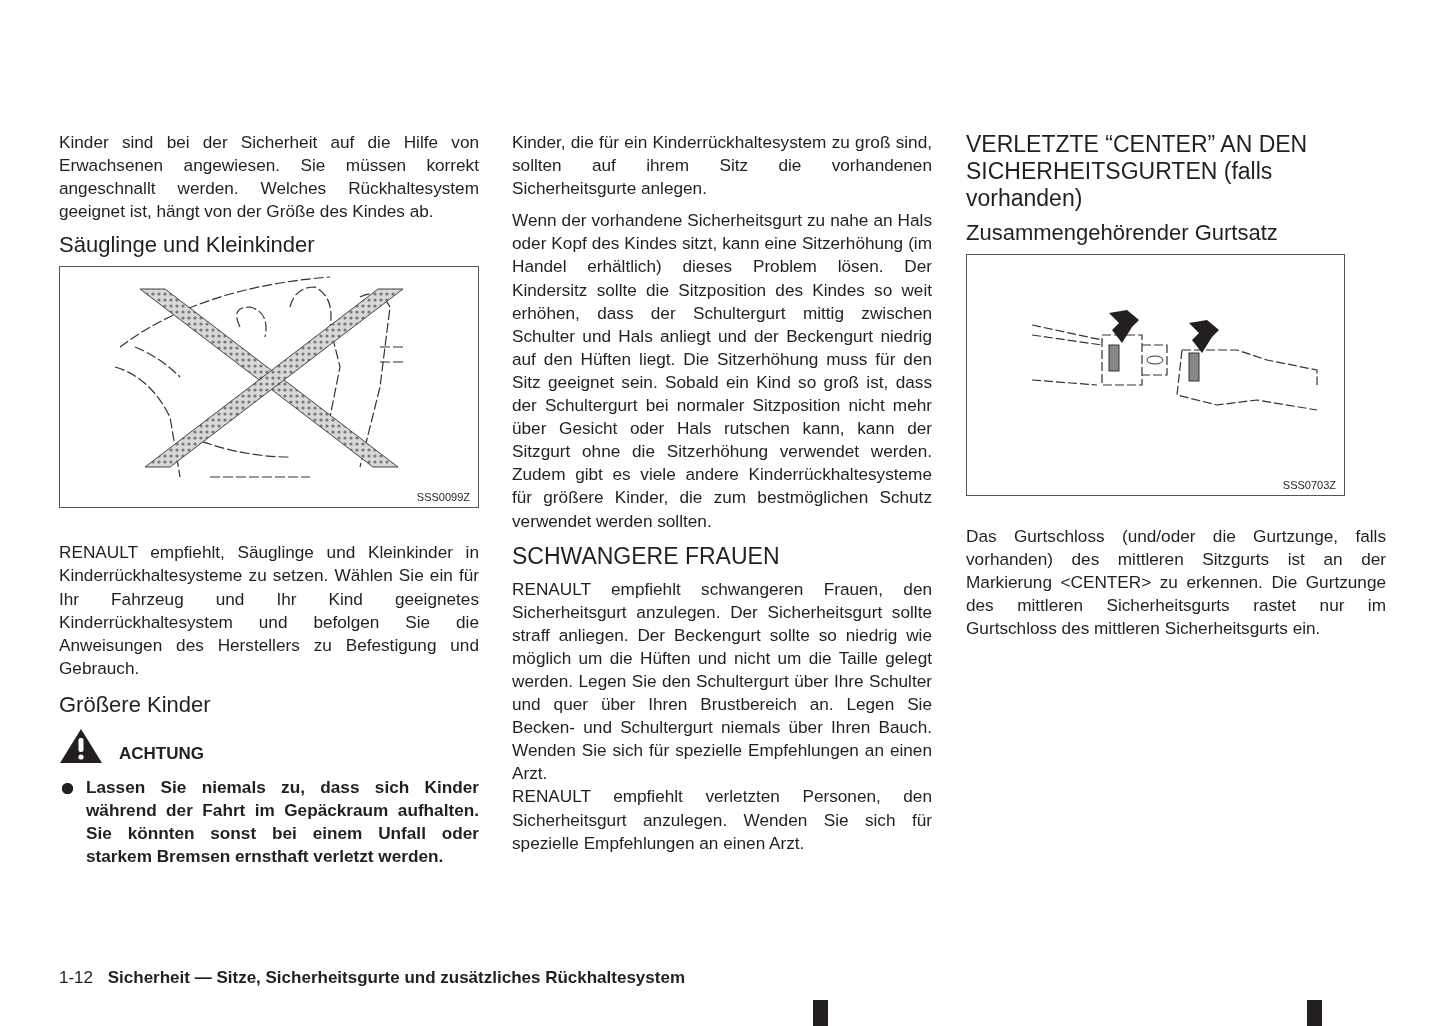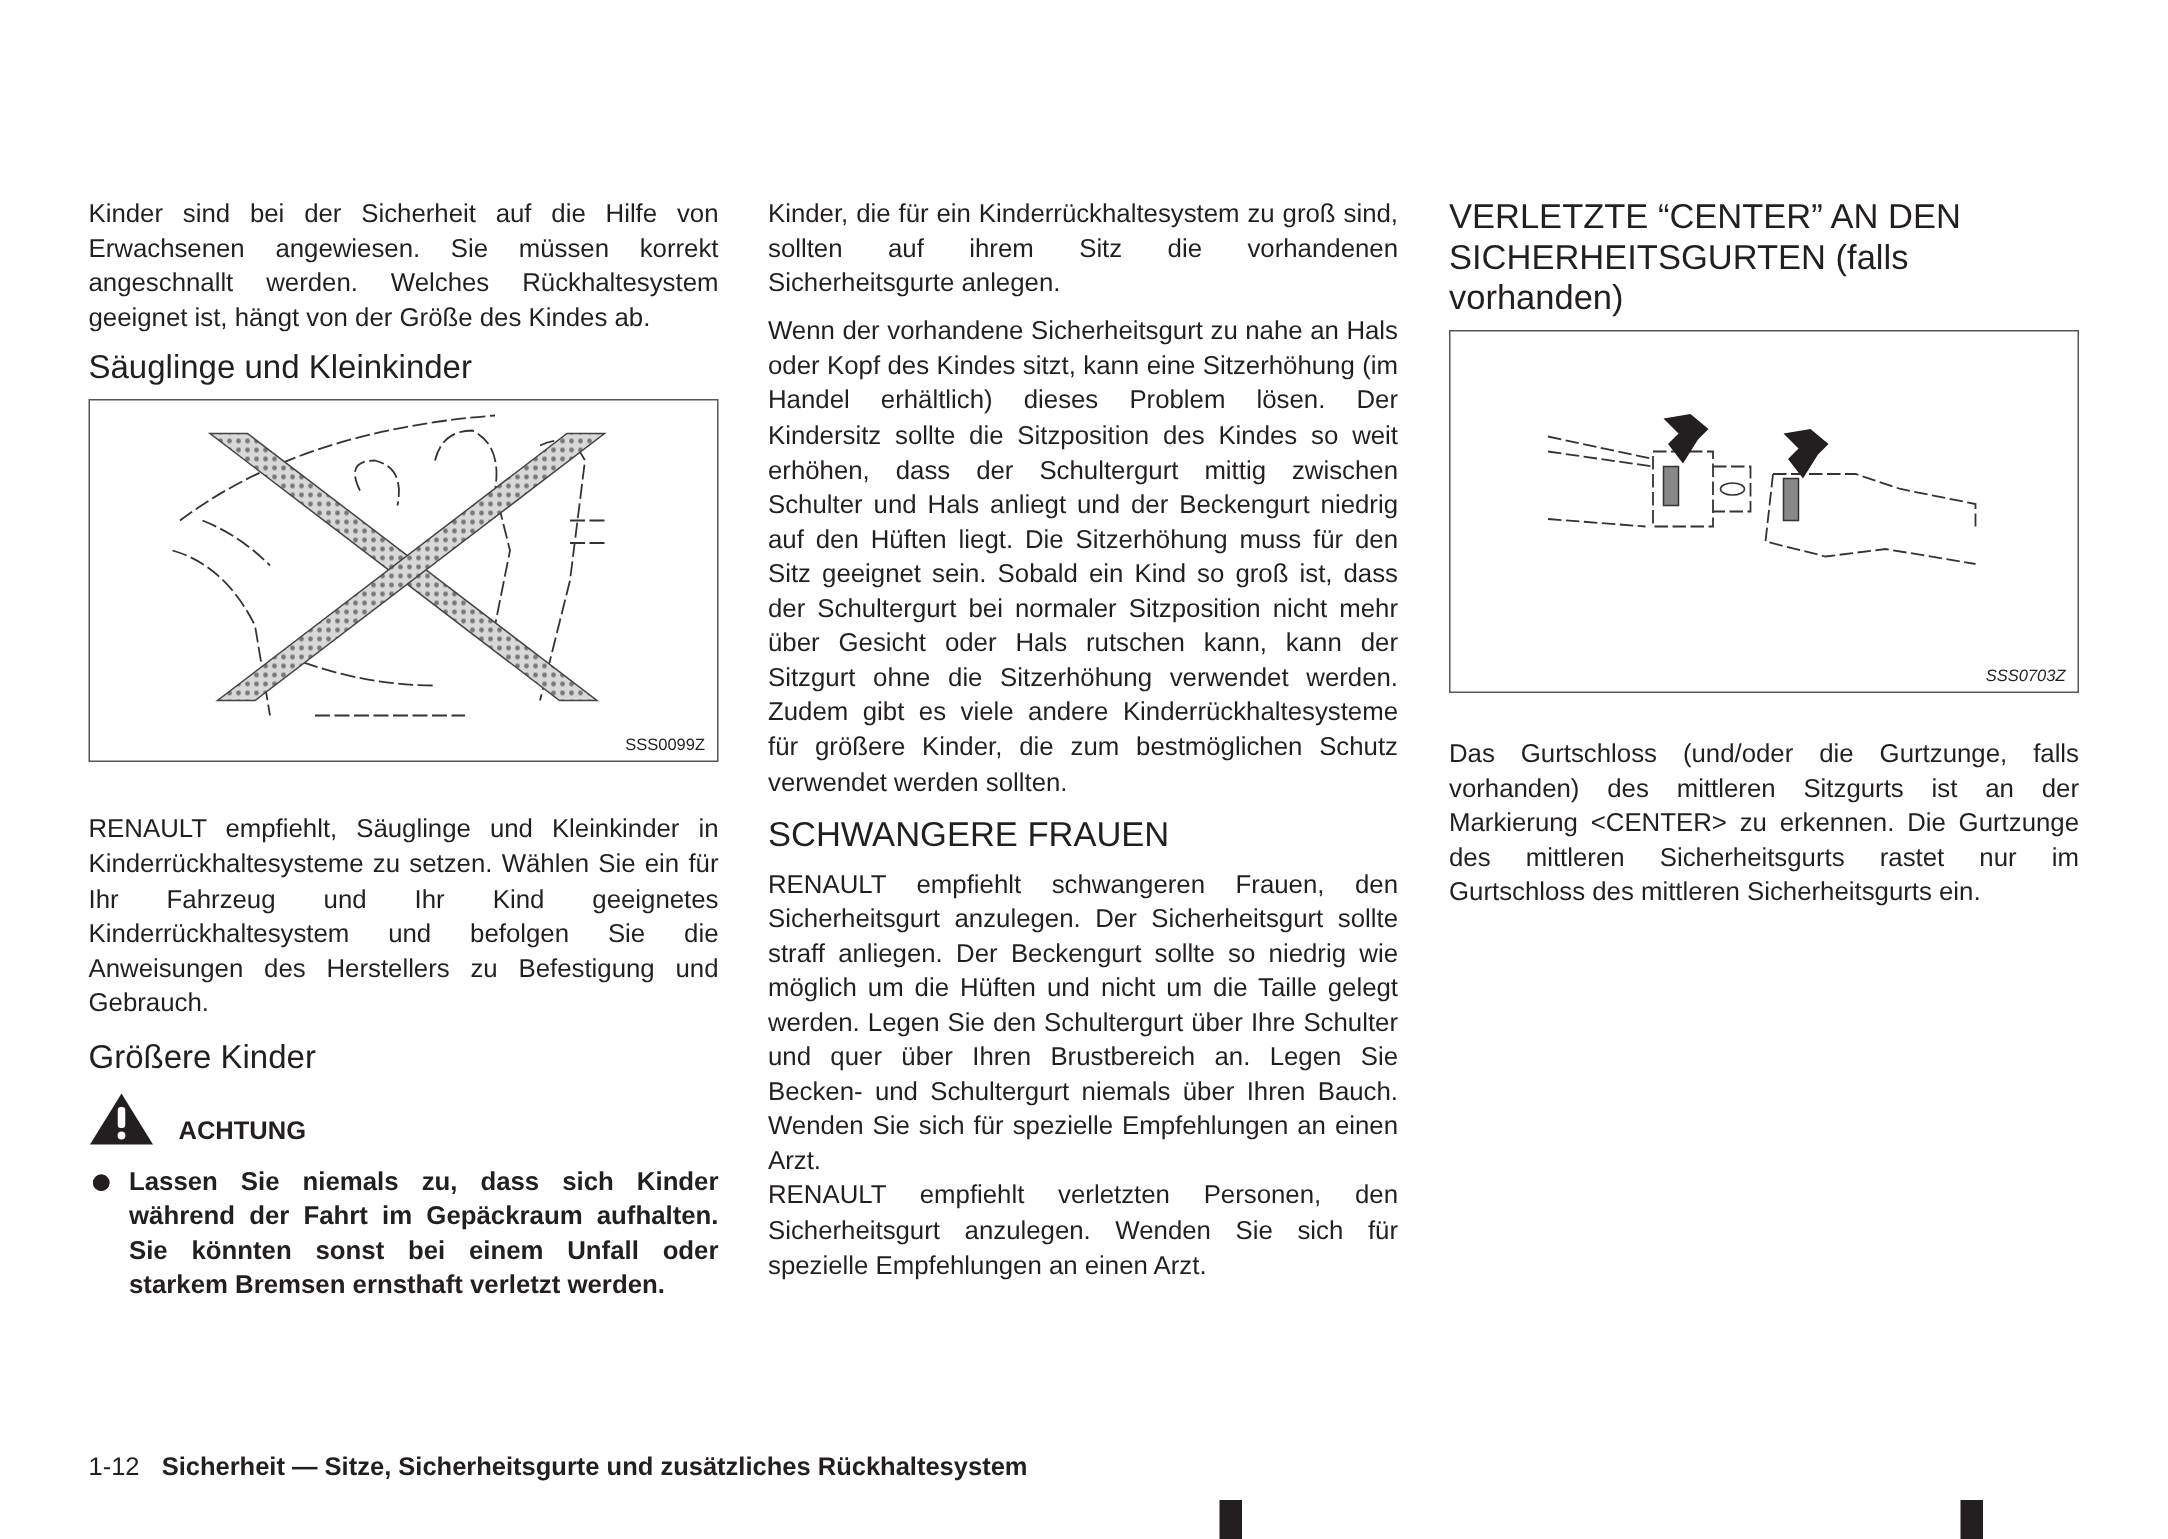--- a/index.html
+++ b/index.html
@@ -76,21 +76,22 @@
   <p>Kinder, die für ein Kinderrückhaltesystem zu groß sind, sollten auf ihrem Sitz die vorhandenen Sicherheitsgurte anlegen.</p>
   <div class="gap"></div>
   <p>Wenn der vorhandene Sicherheitsgurt zu nahe an Hals oder Kopf des Kindes sitzt, kann eine Sitzerhöhung (im Handel erhältlich) dieses Problem lösen. Der Kindersitz sollte die Sitzposition des Kindes so weit erhöhen, dass der Schultergurt mittig zwischen Schulter und Hals anliegt und der Beckengurt niedrig auf den Hüften liegt. Die Sitzerhöhung muss für den Sitz geeignet sein. Sobald ein Kind so groß ist, dass der Schultergurt bei normaler Sitzposition nicht mehr über Gesicht oder Hals rutschen kann, kann der Sitzgurt ohne die Sitzerhöhung verwendet werden. Zudem gibt es viele andere Kinderrückhaltesysteme für größere Kinder, die zum bestmöglichen Schutz verwendet werden sollten.</p>
   <div class="h1" style="margin-top:10px;">SCHWANGERE FRAUEN</div>
   <p>RENAULT empfiehlt schwangeren Frauen, den Sicherheitsgurt anzulegen. Der Sicherheitsgurt sollte straff anliegen. Der Beckengurt sollte so niedrig wie möglich um die Hüften und nicht um die Taille gelegt werden. Legen Sie den Schultergurt über Ihre Schulter und quer über Ihren Brustbereich an. Legen Sie Becken- und Schultergurt niemals über Ihren Bauch. Wenden Sie sich für spezielle Empfehlungen an einen Arzt.</p>
   <p>RENAULT empfiehlt verletzten Personen, den Sicherheitsgurt anzulegen. Wenden Sie sich für spezielle Empfehlungen an einen Arzt.</p>
 </div>
 
 <div class="col col3">
   <div class="h1" style="line-height:27px;">VERLETZTE “CENTER” AN DEN SICHERHEITSGURTEN (falls vorhanden)</div>
-  <div class="figure" style="width:420px;height:242px;font-style:italic;">
+  <div class="h2" style="margin-top:4px;">Zusammengehörender Gurtsatz</div>
+  <div class="figure" style="width:379px;height:242px;">
     <svg width="416" height="238" viewBox="0 0 416 238">
       <g fill="none" stroke="#333" stroke-width="1.2" stroke-dasharray="9 3">
         <path d="M65 70 L135 85"></path>
         <path d="M65 80 L135 90"></path>
         <path d="M65 125 L130 130"></path>
         <path d="M135 80 L175 80 L175 130 L135 130 Z"></path>
         <path d="M175 90 L200 90 L200 120 L175 120"></path>
         <path d="M215 95 L270 95 L300 105 L350 115 L350 130"></path>
         <path d="M215 95 L210 140 L250 150 L290 145 L350 155"></path>
       </g>

